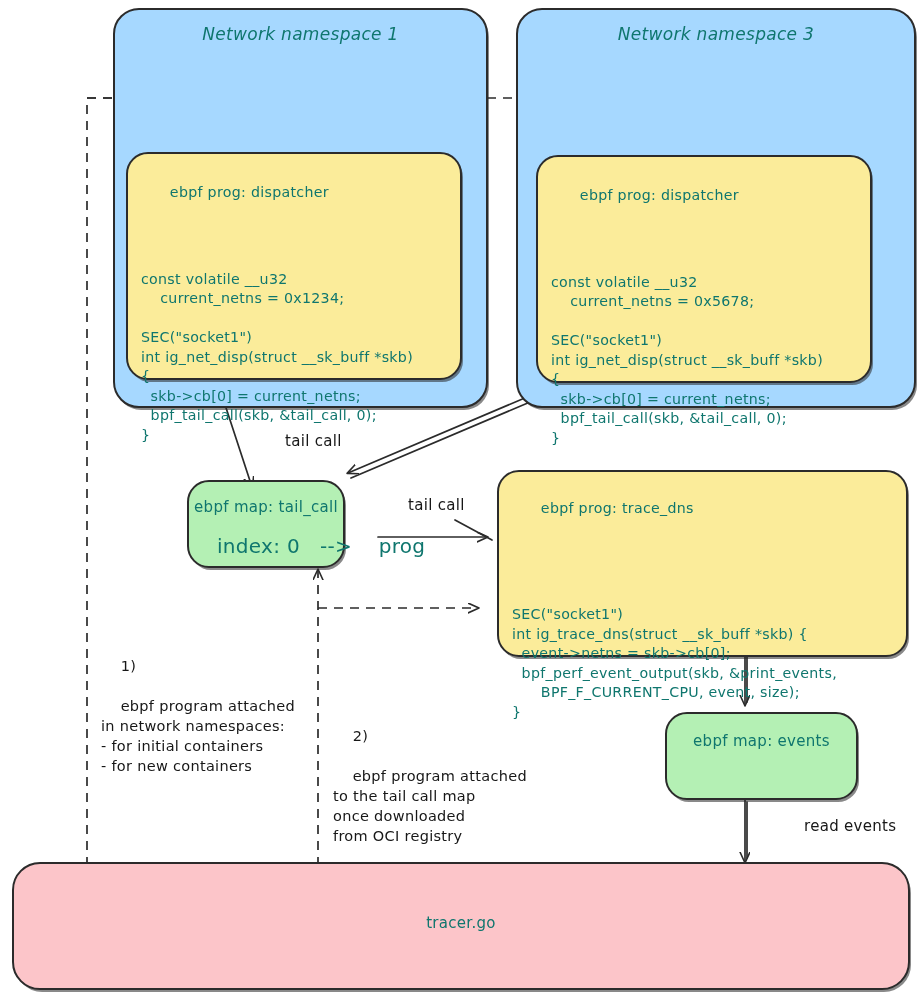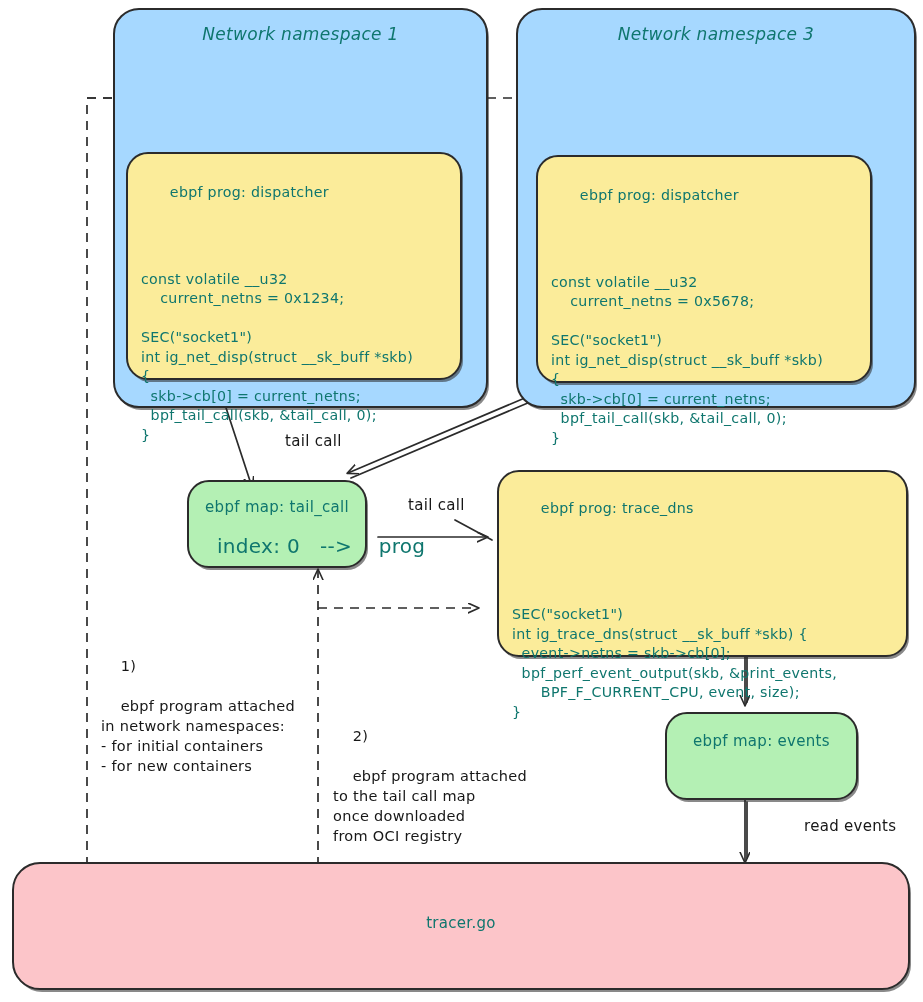--- a/index.html
+++ b/index.html
@@ -199,21 +199,21 @@
 
 SEC("socket1")
 int ig_net_disp(struct __sk_buff *skb)
 {
   skb-&gt;cb[0] = current_netns;
   bpf_tail_call(skb, &amp;tail_call, 0);
 }</span>
     </div>
   </div>
 
-  <div class="box map-box" style="left:187px; top:480px; width:180px; height:88px;">
+  <div class="box map-box" style="left:187px; top:480px; width:158px; height:88px;">
     <div class="hand map-title">ebpf map: tail_call</div>
     <div class="hand map-row">index: 0   --&gt;    prog</div>
   </div>
 
   <div class="box prog-box" style="left:497px; top:470px; width:411px; height:187px;padding-left:28px;">
     <div class="hand code" style="top:7px;">
       <span>ebpf prog: trace_dns</span>
       <span class="blank"></span>
       <span style="display:block">
 SEC("socket1")

